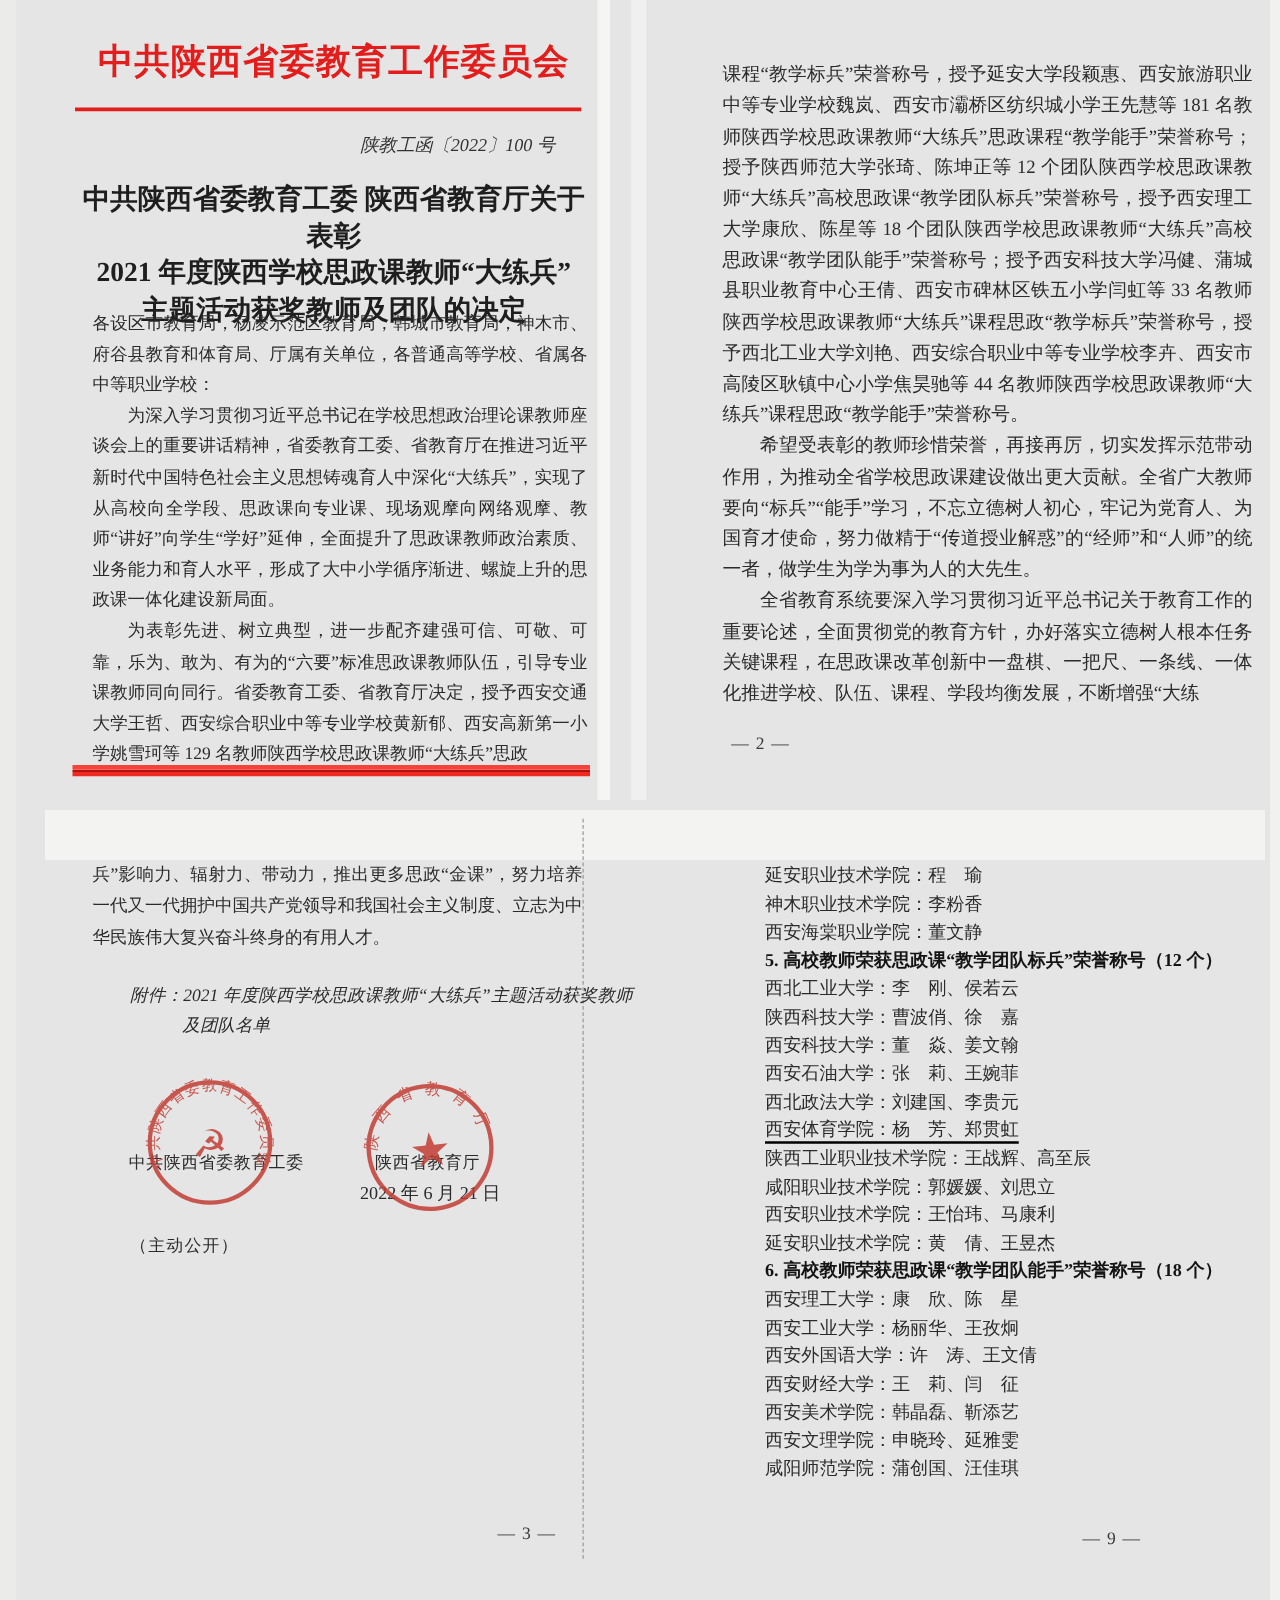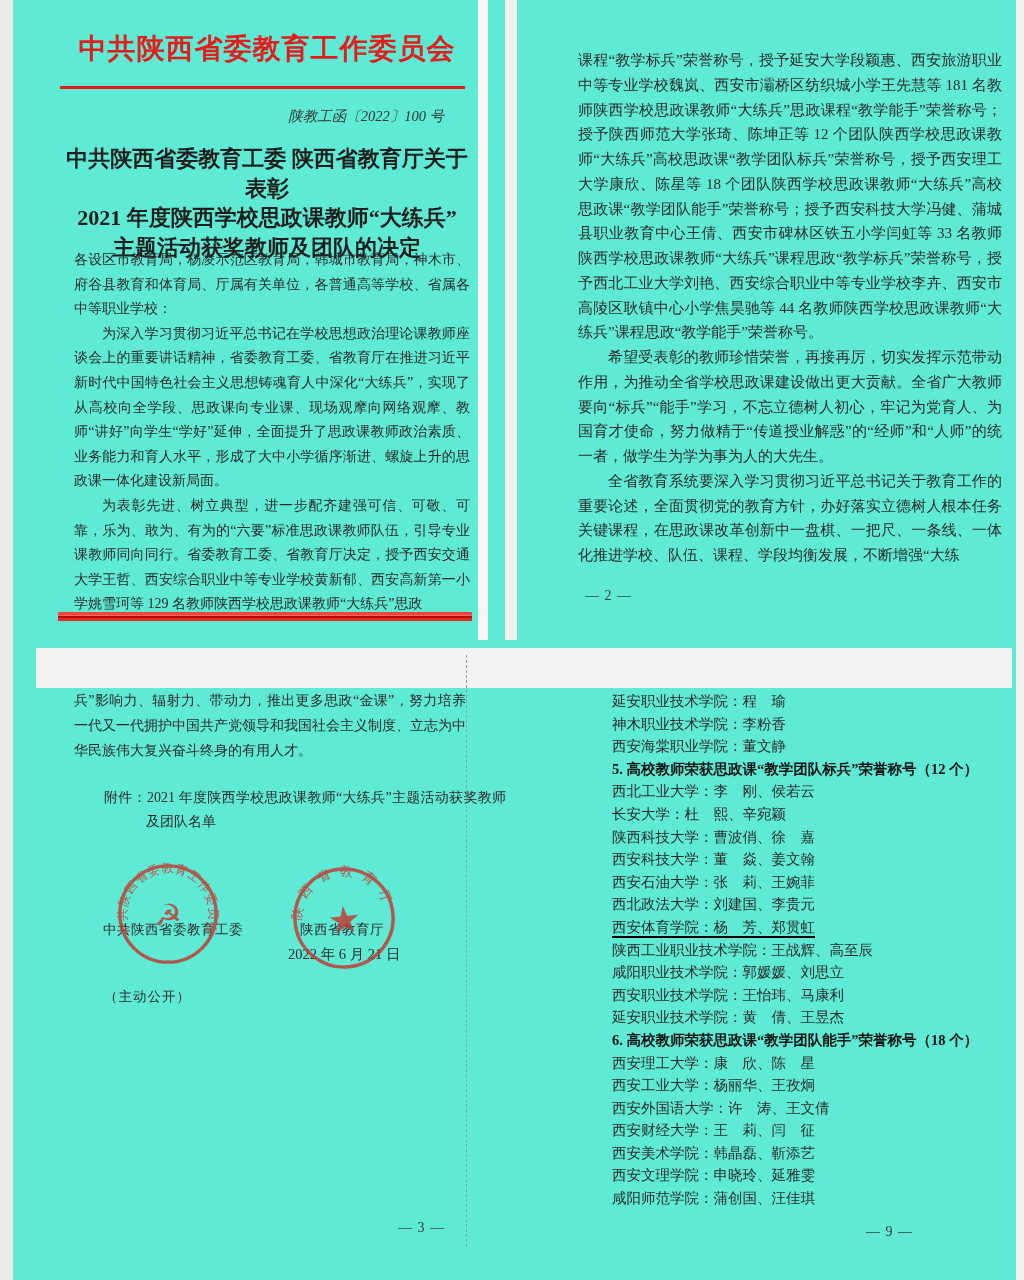--- a/index.html
+++ b/index.html
@@ -1,18 +1,18 @@
 <!DOCTYPE html>
 <html><head>
 <meta charset="utf-8">
 <style>
   html,body{margin:0;padding:0;background:#ffffff;}
   .canvas{
     position:relative;width:1024px;height:1280px;overflow:hidden;
-    background:#5eead4;color:#2b2b2b;
+    background:#e5e5e5;color:#2b2b2b;
     font-family:"Liberation Serif","DejaVu Serif",serif;
   }
   .abs{position:absolute;}
   
   .edge-left{left:0;top:0;width:13px;height:1280px;background:#ebebe9;}
   .edge-right{left:1016px;top:0;width:8px;height:1280px;background:#f1f1ef;}
   .gap-strip-a{left:478px;top:0;width:10px;height:640px;background:#f5f5f3;}
   .gap-strip-b{left:505px;top:0;width:12px;height:640px;background:#f0f0ee;}
   .mid-band{left:36px;top:648px;width:976px;height:40px;background:#f3f3f1;}
   .scan-fold{left:466px;top:655px;width:0;height:592px;border-left:1px dashed #9a9a9a;}
@@ -31,21 +31,21 @@
     background:linear-gradient(#f5423a 0 3px,#ef6a60 3px 4px,#b50f0a 4px 6px,#ee2a22 6px 9px);}
   
   .p2-body{left:578px;top:48px;width:424px;line-height:24.75px;font-size:15px;}
   .page-num{font-size:14px;color:#3a3a3a;letter-spacing:1px;white-space:nowrap;}
   .pn-2{left:585px;top:588px;}
   .pn-3{left:398px;top:1220px;}
   .pn-9{left:866px;top:1224px;}
   
   .p3-body{left:74px;top:688px;width:392px;line-height:25px;}
   .attachment{left:104px;top:786px;width:360px;font-size:14px;line-height:23.5px;
-    padding-left:3em;text-indent:-3em;text-align:justify;}
+    padding-left:3em;text-indent:-3em;text-align:justify;font-style:italic;}
   .signer{font-size:13.5px;color:#2b2b2b;white-space:nowrap;letter-spacing:0.5px;}
   .signer-left{left:103px;top:921px;}
   .signer-right{left:300px;top:921px;}
   .sign-date{left:288px;top:945px;font-size:14.5px;white-space:nowrap;}
   .disclosure{left:104px;top:988px;font-size:13.5px;letter-spacing:1px;}
   .stamp{opacity:0.84;}
   .stamp-left{left:115px;top:861px;}
   .stamp-right{left:290px;top:864px;transform:rotate(-6deg);}
   .emblem-char{font-family:"DejaVu Sans",sans-serif;}
   
@@ -134,21 +134,20 @@
       <div>
           <div class="row"><span class="row-text">延安职业技术学院：程　瑜</span></div>
           <div class="row"><span class="row-text">神木职业技术学院：李粉香</span></div>
           <div class="row"><span class="row-text">西安海棠职业学院：董文静</span></div>
         </div>
 
       <div class="row heading">5. 高校教师荣获思政课“教学团队标兵”荣誉称号（12 个）</div>
 
       <div>
           <div class="row"><span class="row-text">西北工业大学：李　刚、侯若云</span></div>
-          <div class="row"><span class="row-text">长安大学：杜　熙、辛宛颖</span></div>
           <div class="row"><span class="row-text">陕西科技大学：曹波俏、徐　嘉</span></div>
           <div class="row"><span class="row-text">西安科技大学：董　焱、姜文翰</span></div>
           <div class="row"><span class="row-text">西安石油大学：张　莉、王婉菲</span></div>
           <div class="row"><span class="row-text">西北政法大学：刘建国、李贵元</span></div>
           <div class="row red-underlined"><span class="row-text">西安体育学院：杨　芳、郑贯虹</span></div>
           <div class="row"><span class="row-text">陕西工业职业技术学院：王战辉、高至辰</span></div>
           <div class="row"><span class="row-text">咸阳职业技术学院：郭媛媛、刘思立</span></div>
           <div class="row"><span class="row-text">西安职业技术学院：王怡玮、马康利</span></div>
           <div class="row"><span class="row-text">延安职业技术学院：黄　倩、王昱杰</span></div>
         </div>

